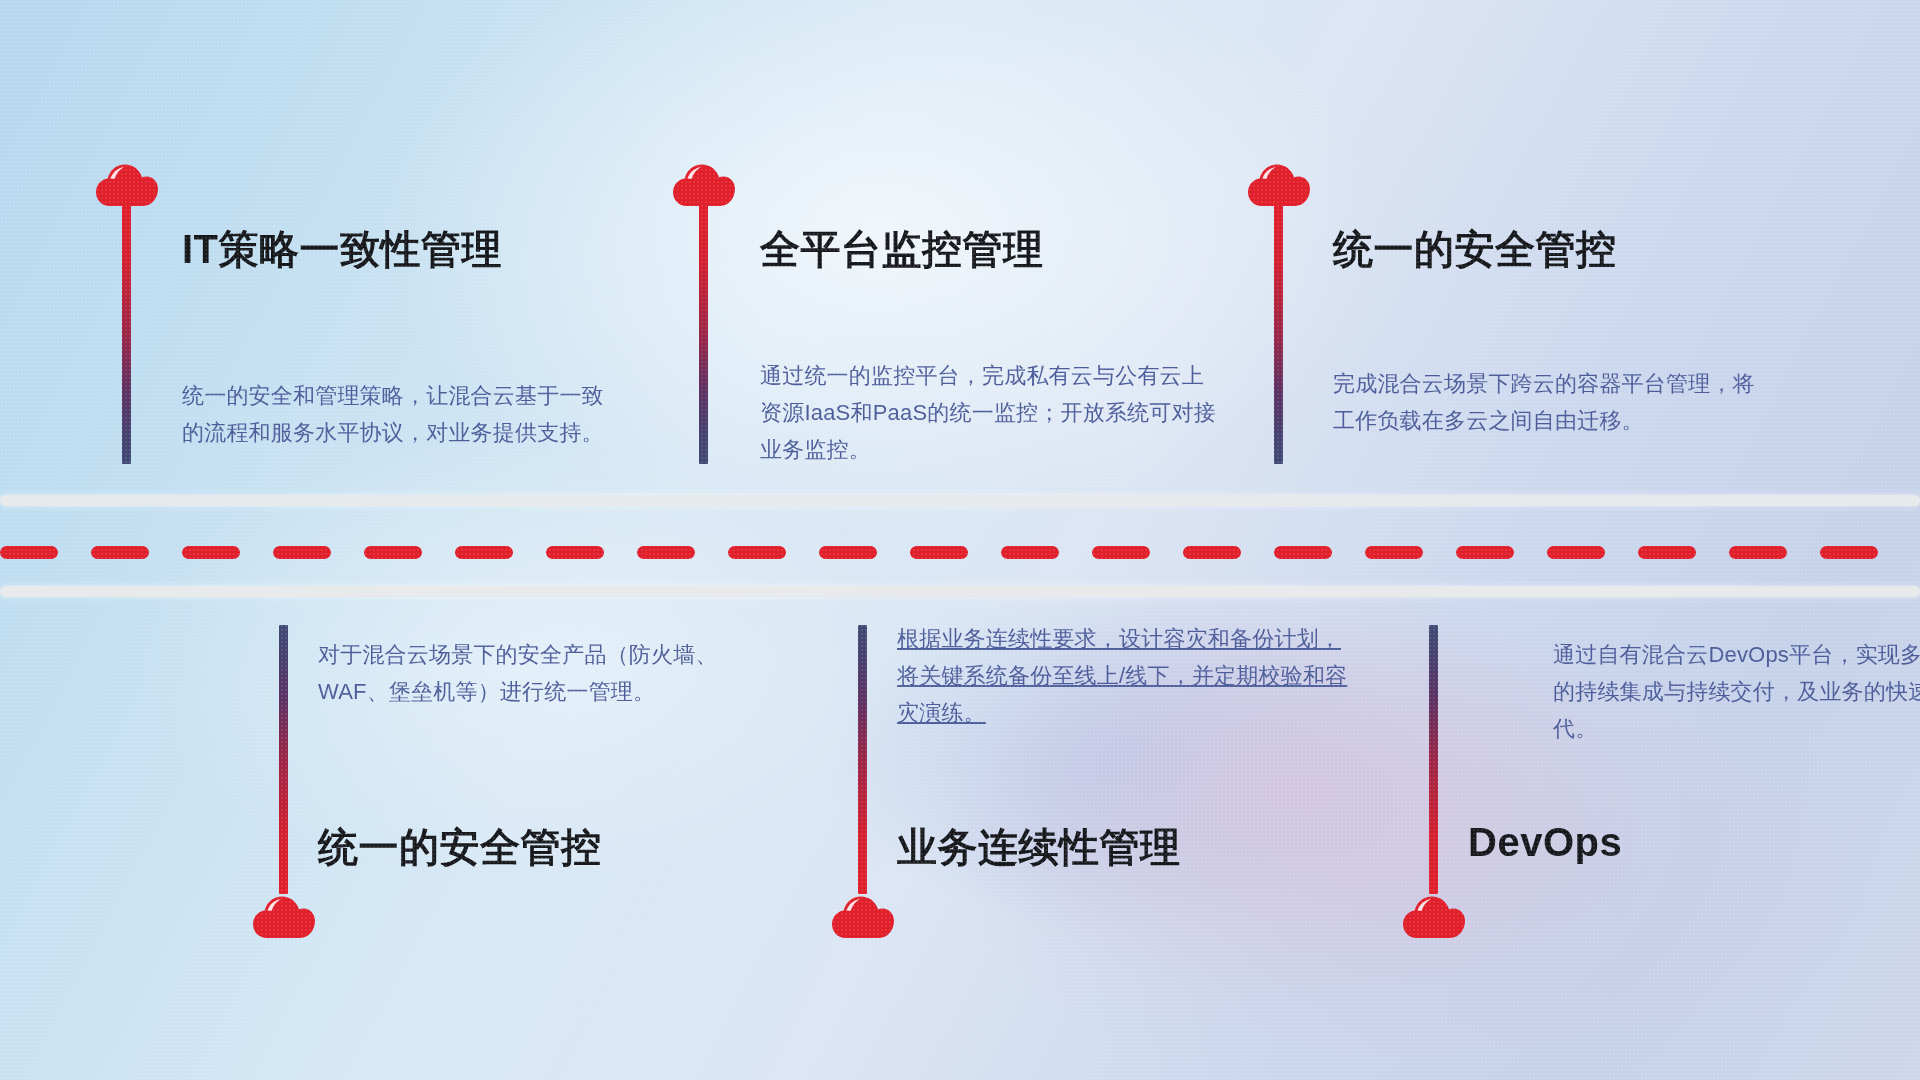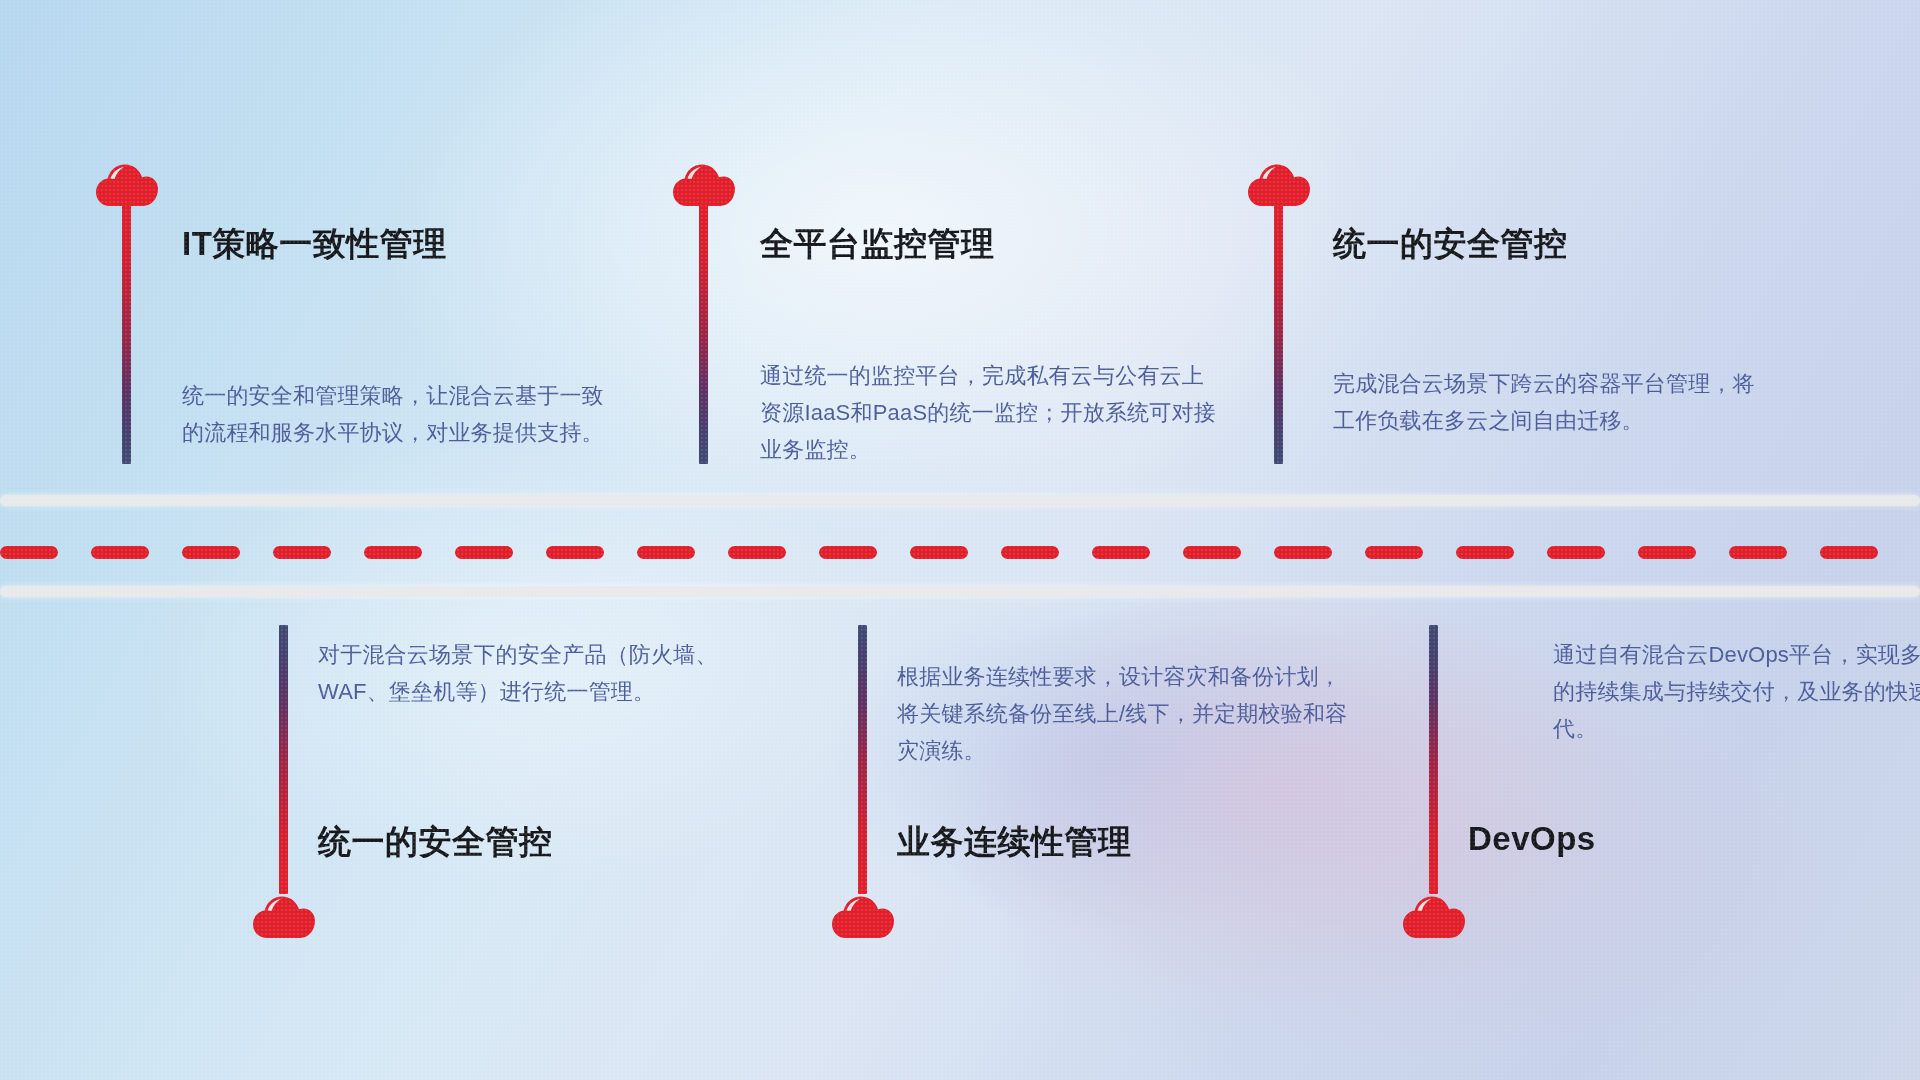--- a/index.html
+++ b/index.html
@@ -65,21 +65,21 @@
   }
   .stem.down{
     background:linear-gradient(180deg,#e11f2b 0%,#d41f2f 22%,#9c2546 50%,#5d3163 72%,#46406e 88%,#404a74 100%);
   }
   .stem.up{
     background:linear-gradient(0deg,#e11f2b 0%,#d41f2f 22%,#9c2546 50%,#5d3163 72%,#46406e 88%,#404a74 100%);
   }
 
   .heading{
     position:absolute;
-    font-size:33px; font-weight:700; color:#16181c;
+    font-size:40px; font-weight:700; color:#16181c;
     letter-spacing:.5px; white-space:nowrap;
   }
   .body{
     position:absolute;
     font-size:22px; line-height:37px;
     color:#4d5d9a;
     letter-spacing:.2px;
     width:430px;
   }
   .body.w460{ width:460px; }
@@ -176,21 +176,21 @@
   <div class="col">
     <div class="marker" style="left:832px; top:625px;">
       <div class="stem up" style="left:26px; top:0; height:269px;"></div>
       <div class="cloud" style="position:absolute; left:0; top:267px;">
         <svg viewBox="0 0 62 46" xmlns="http://www.w3.org/2000/svg">
           <path d="M13.5 46C6 46 0 40 0 32.3c0-7 5-12.8 11.7-13.7C13.4 10.6 20.5 4.5 29 4.5c8 0 14.8 5.4 17 12.8 1.4-.5 3-.8 4.5-.8C57 16.5 62 22 62 29c0 8.2-5.6 17-15 17z" fill="#e11f2b"></path>
           <path d="M14.5 18.2c2-6 7.3-10.3 13.5-11.3-4.7 2.6-8 6.6-9.3 11.8-1.4.3-2.9.1-4.2-.5z" fill="#ffffff" opacity=".88"></path>
         </svg>
       </div>
     </div>
-    <div class="body w460" style="left:897px; top:658px;">根据业务连续性要求，设计容灾和备份计划，将关键系统备份至线上/线下，并定期校验和容灾演练。</div>
+    <div class="body w460" style="left:897px; top:620px;text-decoration:underline;">根据业务连续性要求，设计容灾和备份计划，将关键系统备份至线上/线下，并定期校验和容灾演练。</div>
     <div class="heading" style="left:897px; top:820px;">业务连续性管理</div>
   </div>
 
   <div class="col">
     <div class="marker" style="left:1403px; top:625px;">
       <div class="stem up" style="left:26px; top:0; height:269px;"></div>
       <div class="cloud" style="position:absolute; left:0; top:267px;">
         <svg viewBox="0 0 62 46" xmlns="http://www.w3.org/2000/svg">
           <path d="M13.5 46C6 46 0 40 0 32.3c0-7 5-12.8 11.7-13.7C13.4 10.6 20.5 4.5 29 4.5c8 0 14.8 5.4 17 12.8 1.4-.5 3-.8 4.5-.8C57 16.5 62 22 62 29c0 8.2-5.6 17-15 17z" fill="#e11f2b"></path>
           <path d="M14.5 18.2c2-6 7.3-10.3 13.5-11.3-4.7 2.6-8 6.6-9.3 11.8-1.4.3-2.9.1-4.2-.5z" fill="#ffffff" opacity=".88"></path>

